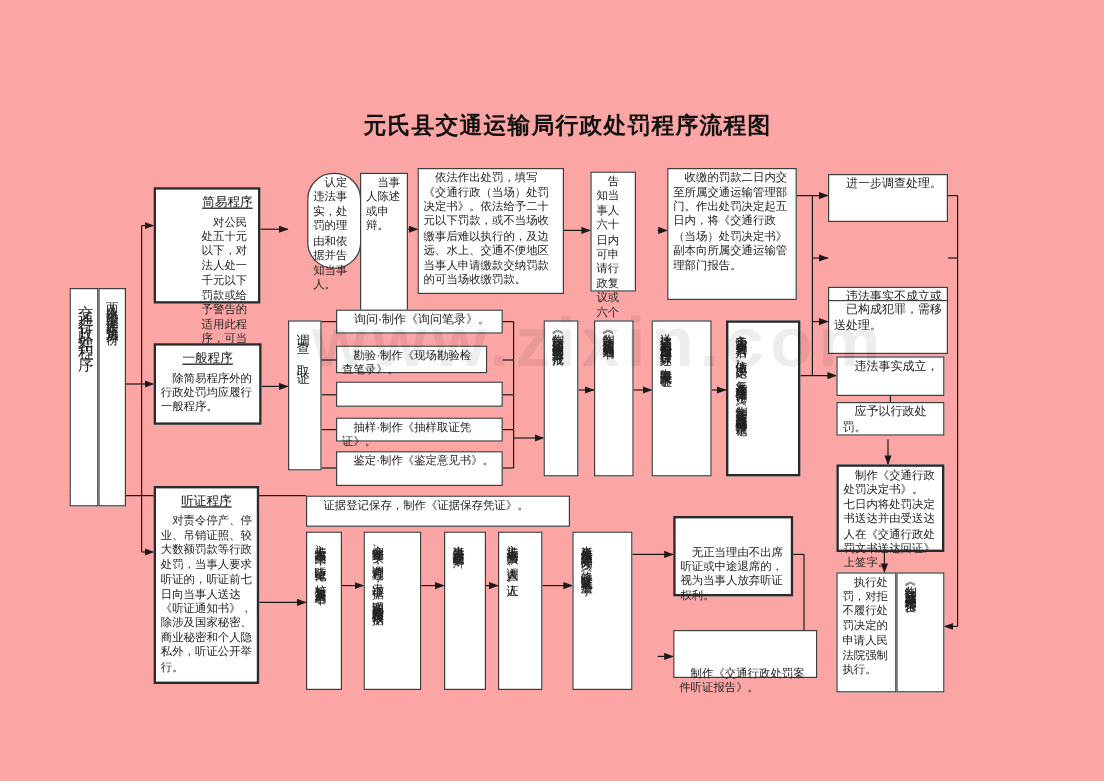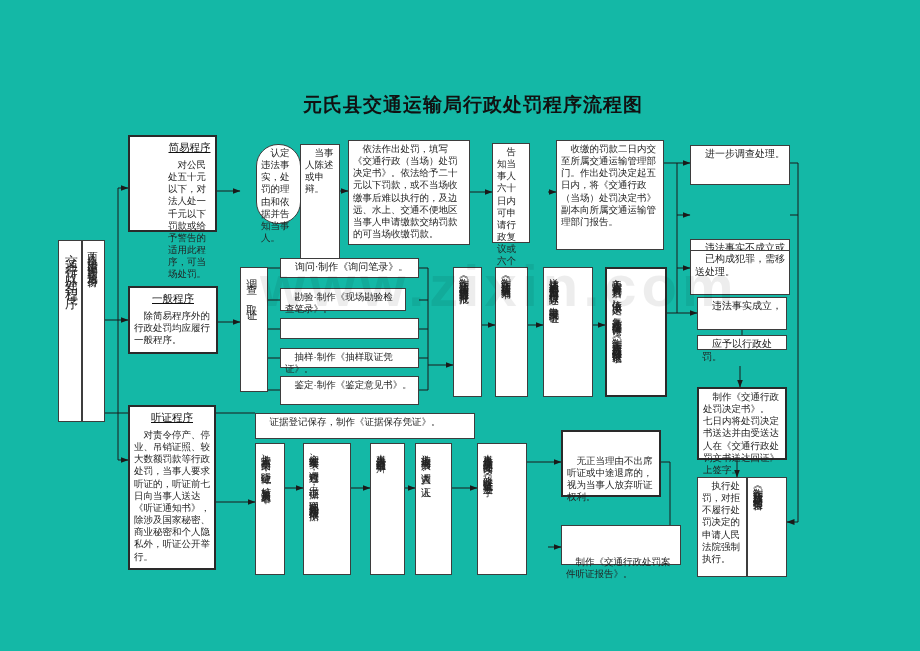--- a/index.html
+++ b/index.html
@@ -1,16 +1,16 @@
 <!DOCTYPE html>
 <html><head>
 <meta charset="utf-8">
 <style>
   html,body{margin:0;padding:0;background:#fff;}
-  #page{position:relative;width:920px;height:651px;background:#14b8a6;overflow:hidden;
+  #page{position:relative;width:920px;height:651px;background:#fca5a5;overflow:hidden;
         font-family:"Liberation Sans","DejaVu Sans",sans-serif;color:#1a1a1a;}
   #title{position:absolute;left:303px;top:92px;font-size:19px;font-weight:600;
          letter-spacing:1px;font-family:"Liberation Serif","DejaVu Serif",serif;color:#111;}
   #watermark{position:absolute;left:260px;top:252px;width:420px;font-size:58px;font-weight:700;
              letter-spacing:5px;color:rgba(0,0,0,0.07);z-index:5;pointer-events:none;
              font-family:"Liberation Sans",sans-serif;}
   #edges{position:absolute;left:0;top:0;z-index:1;}
   .node{position:absolute;box-sizing:border-box;border:1px solid #3d3d3d;background:#fff;
         z-index:2;padding:2px 4px;overflow:visible;}
   .node.bb{border-width:2px;border-color:#2a2a2a;}
@@ -82,21 +82,21 @@
       <line x1="548" y1="547" x2="561" y2="547" stroke="#1a1a1a" stroke-width="1" marker-end="url(#ah)"></line>
       <line x1="58" y1="413" x2="255" y2="413" stroke="#1a1a1a" stroke-width="1"></line>
     </svg>
   <div id="canvas">
       <div class="node v" style="left: 58px; top: 240px; width: 24px; height: 182px;">
         <div class="bd" style="font-size: 13px; letter-spacing: 6px;">交通行政处罚程序</div>
       </div>
       <div class="node v" style="left: 82px; top: 240px; width: 23px; height: 182px;">
         <div class="bd" style="font-size: 10.5px; letter-spacing: 2px;">两人执法出示证件表明执法身份</div>
       </div>
-      <div class="node bb" style="left: 128px; top: 135px; width: 89px; height: 97px; padding-left: 38px;">
+      <div class="node bb" style="left: 128px; top: 156px; width: 89px; height: 97px; padding-left: 38px;">
         <div class="hd">简易程序</div>
         <div class="bd">对公民处五十元以下，对法人处一千元以下罚款或给予警告的适用此程序，可当场处罚。</div>
       </div>
       <div class="node" style="left: 256px; top: 144px; width: 45px; height: 80px; border-radius: 22px;">
         <div class="bd">认定违法事实，处罚的理由和依据并告知当事人。</div>
       </div>
       <div class="node" style="left: 300px; top: 144px; width: 40px; height: 116px;">
         <div class="bd">当事人陈述或申辩。</div>
       </div>
       <div class="node" style="left: 348px; top: 140px; width: 122px; height: 105px;">
@@ -113,21 +113,21 @@
       </div>
       <div class="node" style="left: 690px; top: 193px; width: 100px; height: 47px; margin-top: 46px;">
         <div class="bd" style="font-size: 10px;">违法事实不成立或违法行为轻微依法不予处罚。</div>
       </div>
       <div class="node" style="left: 690px; top: 250px; width: 100px; height: 45px;">
         <div class="bd" style="font-size: 10px;">已构成犯罪，需移送处理。</div>
       </div>
       <div class="node" style="left: 697px; top: 297px; width: 90px; height: 33px;">
         <div class="bd" style="font-size: 10px;">违法事实成立，</div>
       </div>
-      <div class="node" style="left: 697px; top: 335px; width: 90px; height: 15px;">
+      <div class="node" style="left: 697px; top: 335px; width: 90px; height: 28px;">
         <div class="bd" style="font-size: 10px;">应予以行政处罚。</div>
       </div>
       <div class="node bb" style="left: 697px; top: 387px; width: 90px; height: 73px;">
         <div class="bd" style="font-size: 9.5px;">制作《交通行政处罚决定书》。
 七日内将处罚决定书送达并由受送达人在《交通行政处罚文书送达回证》上签字。</div>
       </div>
       <div class="node" style="left: 697px; top: 477px; width: 50px; height: 100px;">
         <div class="bd" style="font-size: 9.5px;">执行处罚，对拒不履行处罚决定的申请人民法院强制执行。</div>
       </div>
       <div class="node v" style="left: 747px; top: 477px; width: 40px; height: 100px;">

